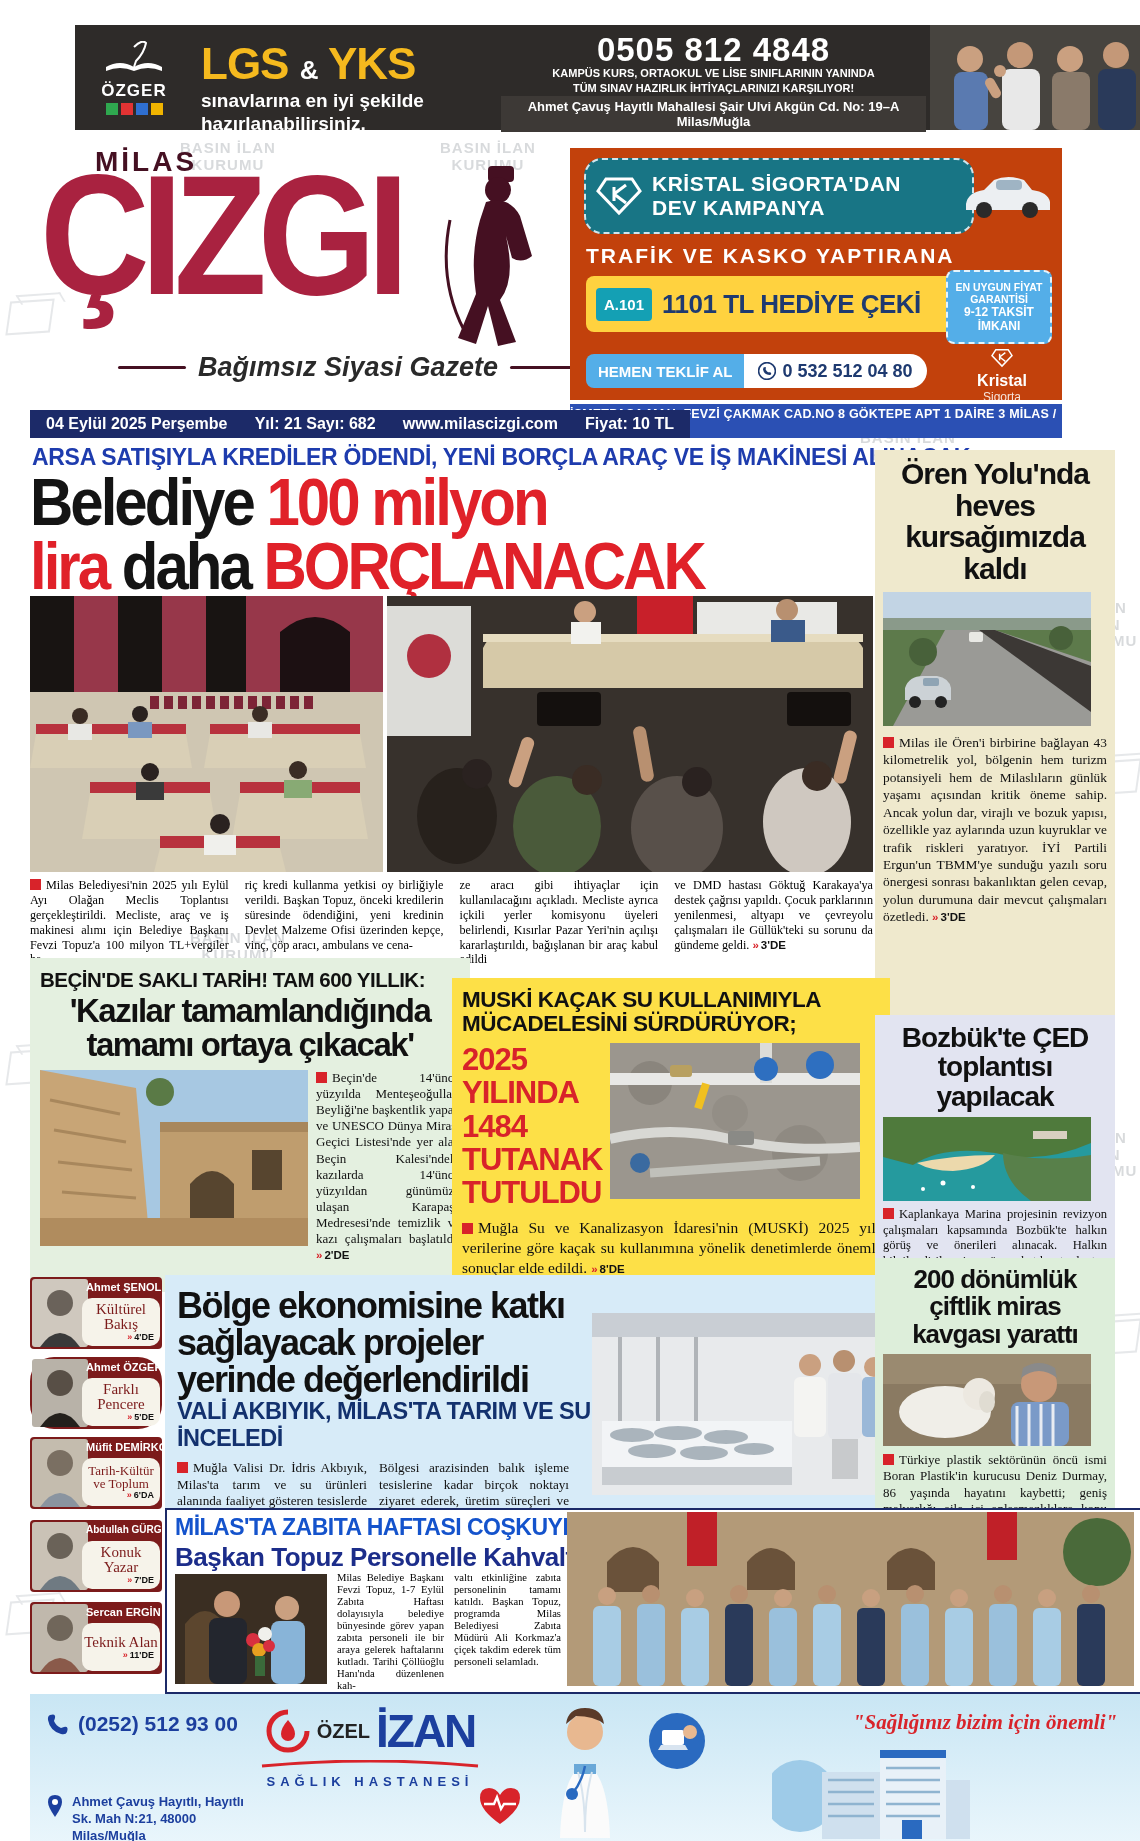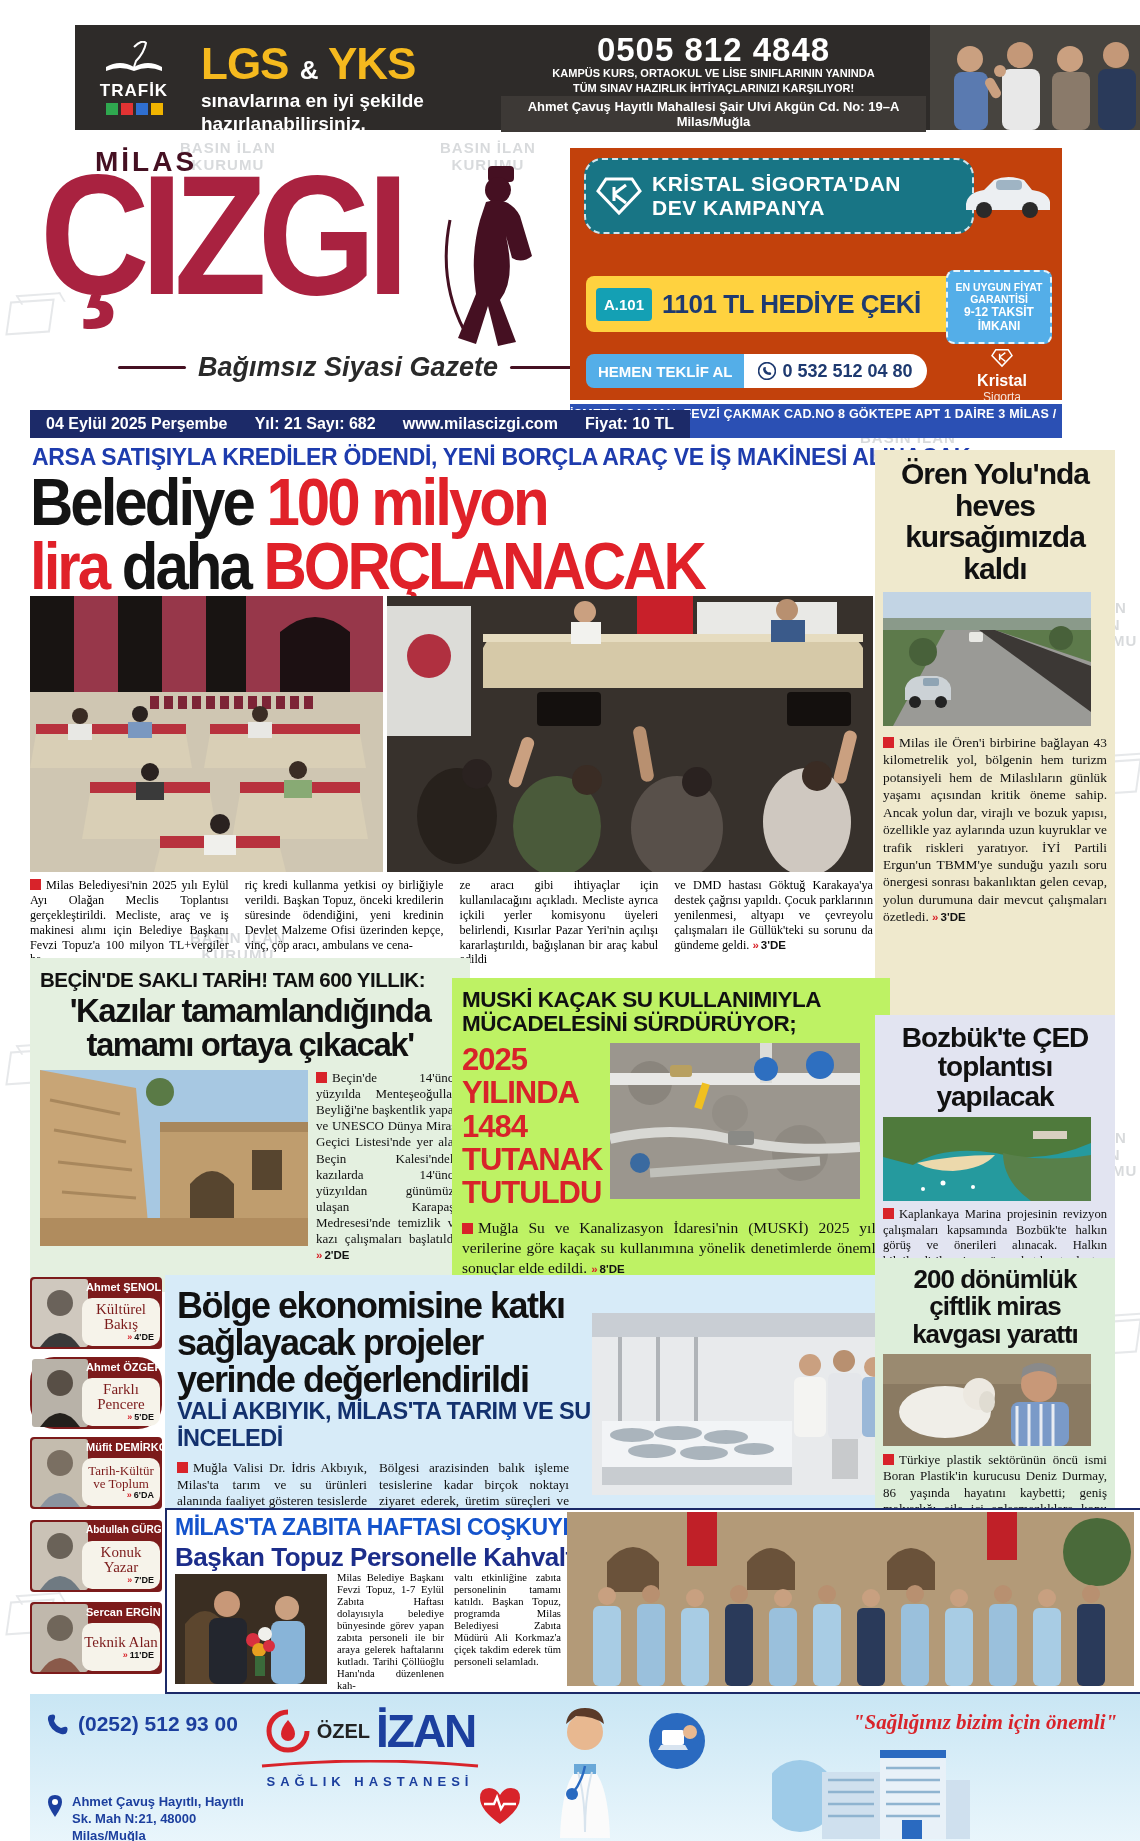--- a/index.html
+++ b/index.html
@@ -124,21 +124,21 @@
   <div class="wm-cube" style="left:560px;top:1700px;"></div>
 
   <div class="abs topad">
     <div class="logo">
       <span>
         <svg width="64" height="34" viewBox="0 0 64 34">
             <path d="M4 26 Q18 18 32 26 Q46 18 60 26 L60 30 Q46 24 32 30 Q18 24 4 30 Z" fill="#fff"></path>
             <path d="M32 6 Q40 -2 44 2 Q42 12 34 20 L32 26" stroke="#fff" stroke-width="2" fill="none"></path>
           </svg>
       </span>
-      <span class="brand">TRAFİK</span>
+      <span class="brand">ÖZGER</span>
       <span class="sqrow">
         <i style="background:#2fa84f"></i>
           <i style="background:#e23333"></i>
           <i style="background:#2f6fd0"></i>
           <i style="background:#f0b400"></i>
       </span>
     </div>
     <div class="lgs">
       <div class="lgsline">
         <span>LGS</span>
@@ -207,20 +207,21 @@
       </span>
     </div>
     <span class="abs" style="left:388px;top:22px;">
       <svg width="96" height="52" viewBox="0 0 96 52">
           <path d="M8 34 Q10 22 26 20 L36 10 Q50 4 66 10 L74 20 Q90 22 92 32 L92 40 H8 Z" fill="#eceff2"></path>
           <rect x="38" y="10" width="26" height="10" rx="4" fill="#9fb4c4"></rect>
           <circle cx="26" cy="40" r="8" fill="#2a2a2a"></circle>
           <circle cx="72" cy="40" r="8" fill="#2a2a2a"></circle>
         </svg>
     </span>
+    <div class="ktraf">TRAFİK VE KASKO YAPTIRANA</div>
     <div class="kyellow">
       <span class="a101">A.101</span>
       <span class="kgift">1101 TL HEDİYE ÇEKİ</span>
     </div>
     <div class="kbadge">
       <span class="s">EN UYGUN FİYAT</span>
       <span class="s">GARANTİSİ</span>
       <span class="b">9-12 TAKSİT</span>
       <span class="b">İMKANI</span>
     </div>
@@ -392,21 +393,21 @@
           <rect x="212" y="80" width="30" height="40" fill="#57452f"></rect>
           <rect x="120" y="52" width="148" height="10" fill="#a8875c"></rect>
           <rect y="148" width="268" height="28" fill="#b08c5e"></rect>
           <circle cx="120" cy="22" r="14" fill="#5a7a46"></circle>
         </svg>
       </div>
       <div class="bbody" style="font-size:13px;line-height:1.24;"><span class="bsq"></span><span>Beçin'de 14'üncü yüzyılda Menteşeoğulları Beyliği'ne başkentlik yapan ve UNESCO Dünya Mirası Geçici Listesi'nde yer alan Beçin Kalesi'ndeki kazılarda 14'üncü yüzyıldan günümüze ulaşan Karapaşa Medresesi'nde temizlik ve kazı çalışmaları başlatıldı.</span> <span class="pref">2'DE</span></div>
     </div>
   </div>
 
-  <div class="box" style="left:452px;top:978px;width:418px;height:294px;background:#bef264;padding:10px;">
+  <div class="box" style="left:452px;top:978px;width:418px;height:294px;background:#fde047;padding:10px;">
     <div style="font:900 22.5px/1.08 'Liberation Sans',sans-serif;color:#111;letter-spacing:-.5px;">
       <div>MUSKİ KAÇAK SU KULLANIMIYLA</div>
       <div>MÜCADELESİNİ SÜRDÜRÜYOR;</div>
     </div>
     <div style="display:flex;gap:10px;margin-top:6px;">
       <div style="width:138px;flex:none;font:900 31px/1.08 'Liberation Sans',sans-serif;color:#d8232a;letter-spacing:-1px;">
         <div>2025</div>
         <div>YILINDA</div>
         <div>1484</div>
         <div>TUTANAK</div>

